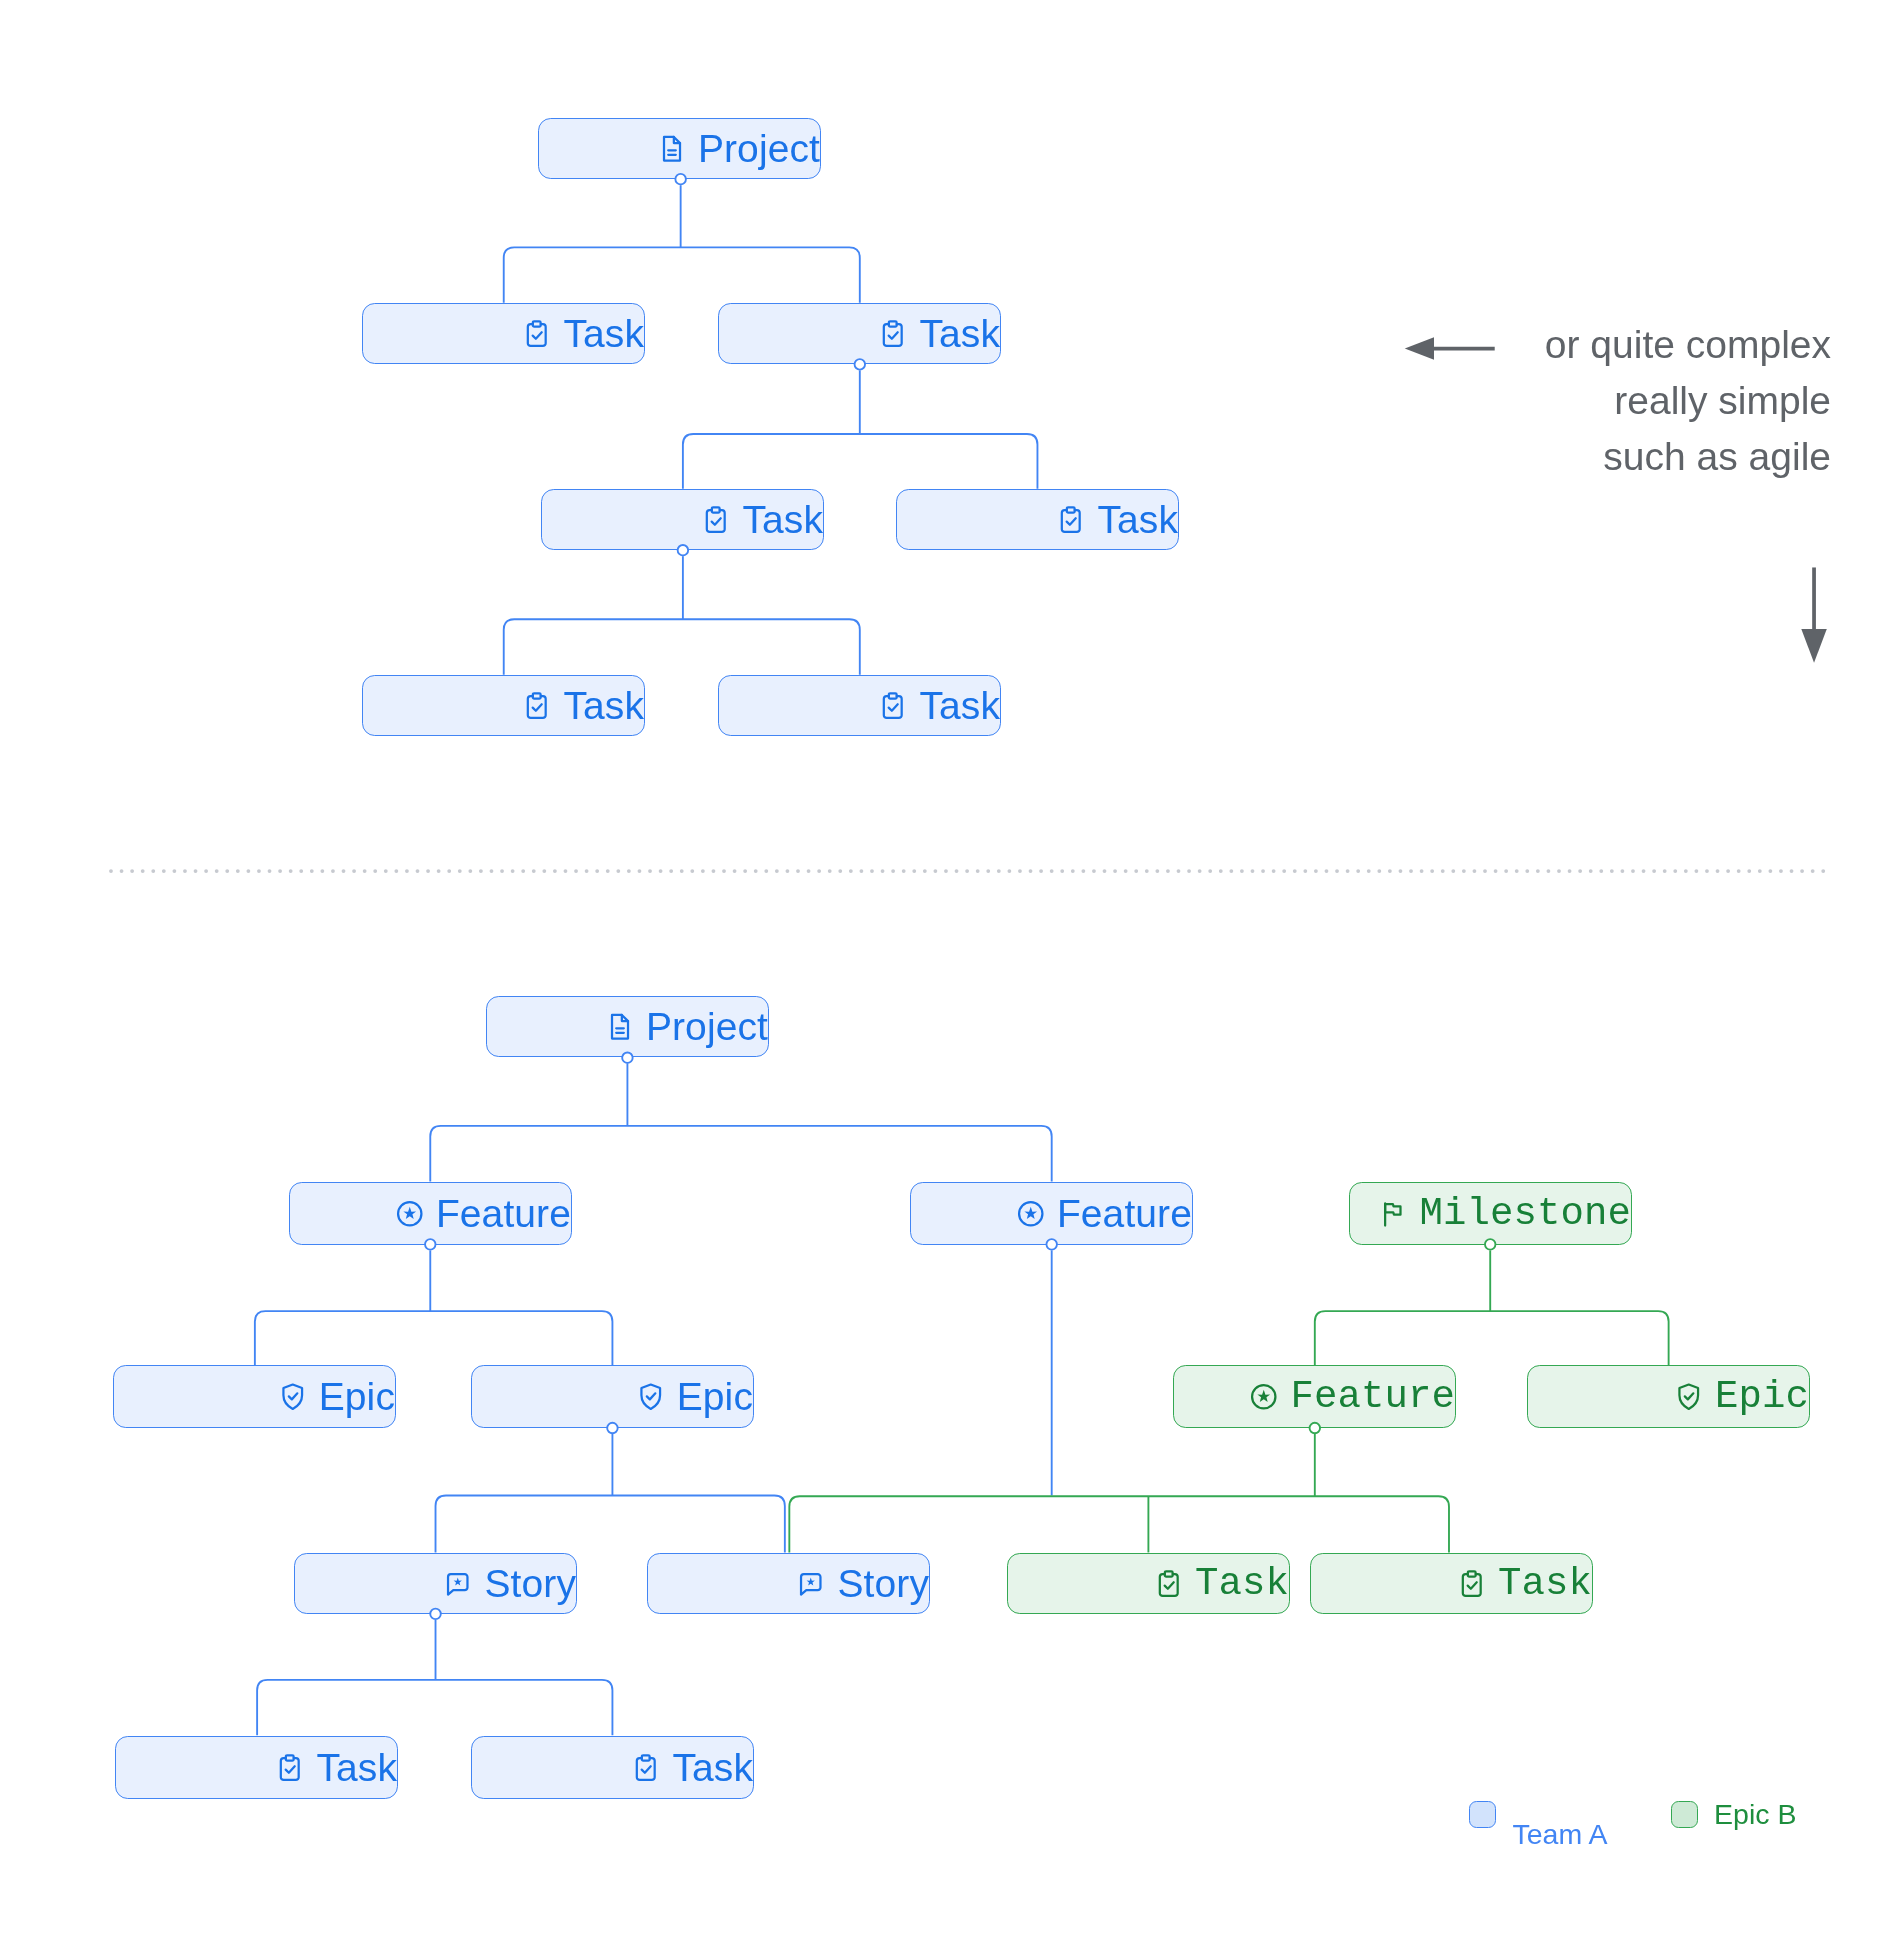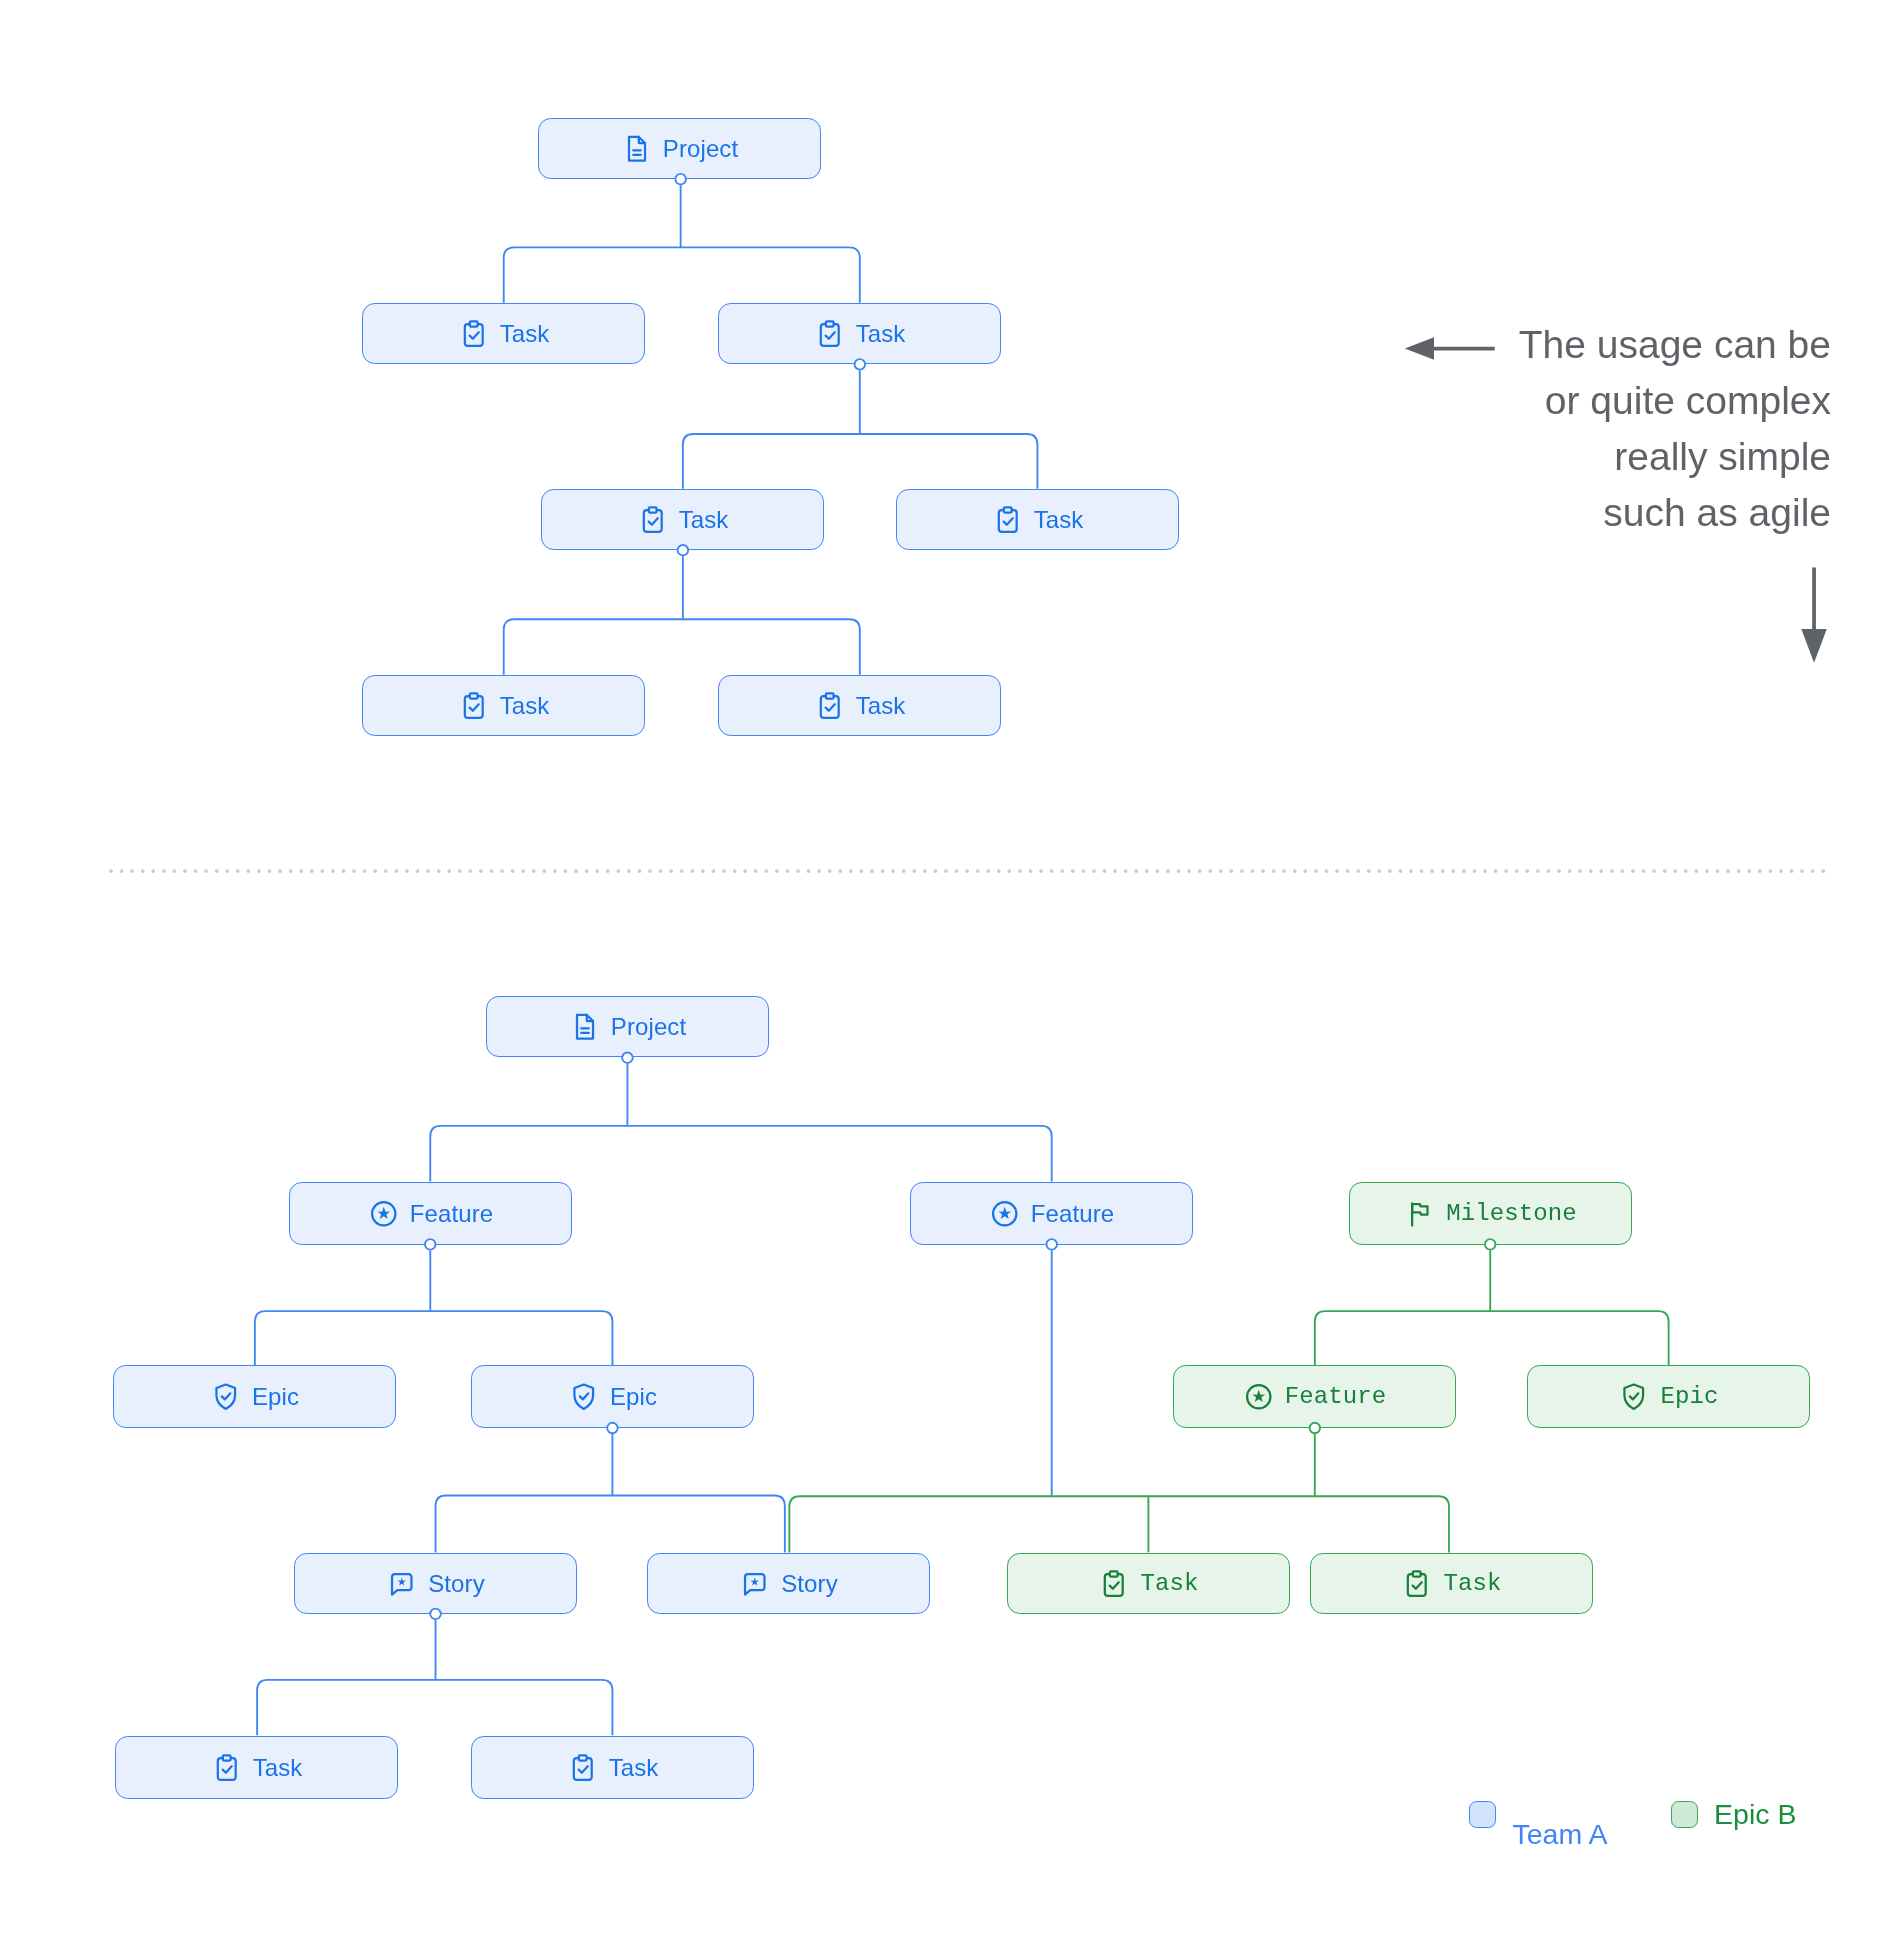--- a/index.html
+++ b/index.html
@@ -18,24 +18,24 @@
     pointer-events:none;
   }
   .layer.lines{z-index:1;}
   .layer.dots{z-index:3;}
   .node{
     position:absolute;
     z-index:2;
     box-sizing:border-box;
     display:flex;
     align-items:center;
-    justify-content:center;
+    justify-content:flex-end;
     gap:10.5px;
     border-radius:12.7px;
-    font-size:24px;
+    font-size:39px;
     letter-spacing:0.1px;
   }
   .node.team-a{
     background:#e8f0fe;
     border:1.9px solid #4285f4;
     color:#1a73e8;
   }
   .node.team-b{
     background:#e6f4ea;
     border:1.9px solid #34a853;
@@ -181,21 +181,20 @@
     <span>Task</span>
   </div>
   <div class="node team-a" style="left:718px;top:675px;width:283px;height:61px">
     <svg class="ic" viewBox="0 0 24 24">
         <use href="#i-task"></use>
       </svg>
     <span>Task</span>
   </div>
 
   <div class="annotation" style="right:67px;top:317px">
-    <div>The usage can be</div>
     <div>or quite complex</div>
     <div>really simple</div>
     <div>such as agile</div>
   </div>
 
   <div class="node team-a" style="left:486px;top:996px;width:283px;height:61px">
     <svg class="ic" viewBox="0 0 24 24">
         <use href="#i-doc"></use>
       </svg>
     <span>Project</span>

